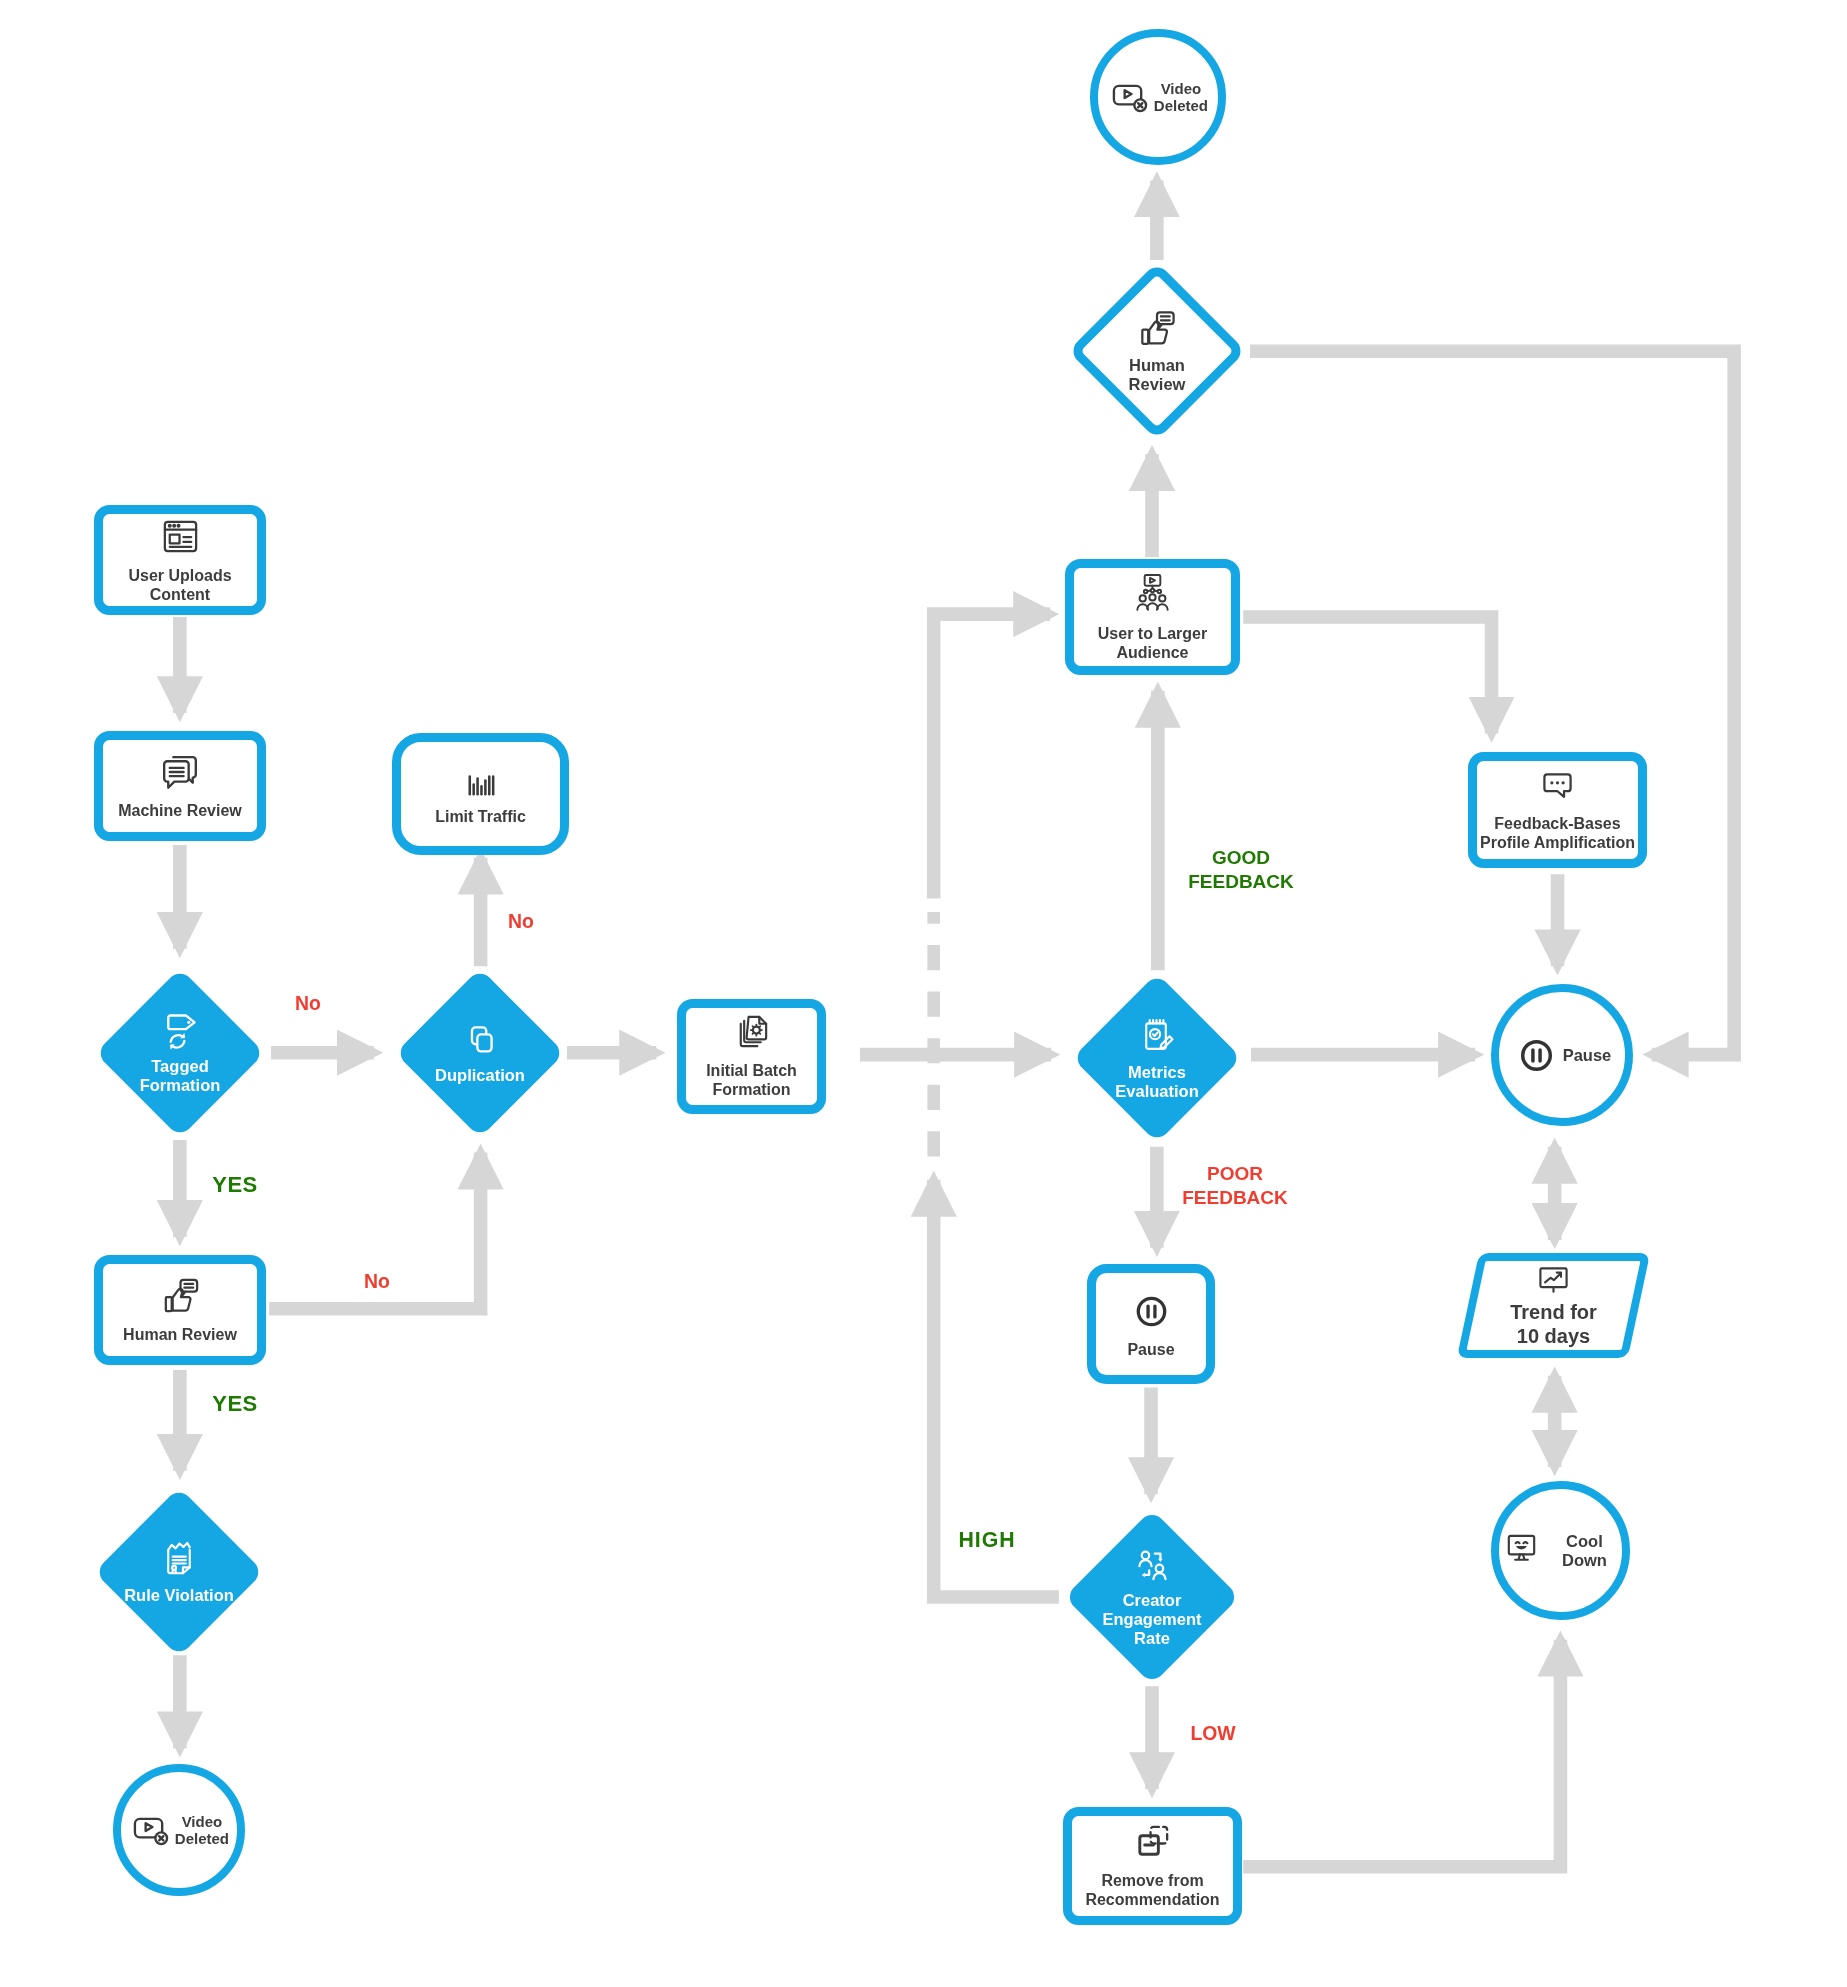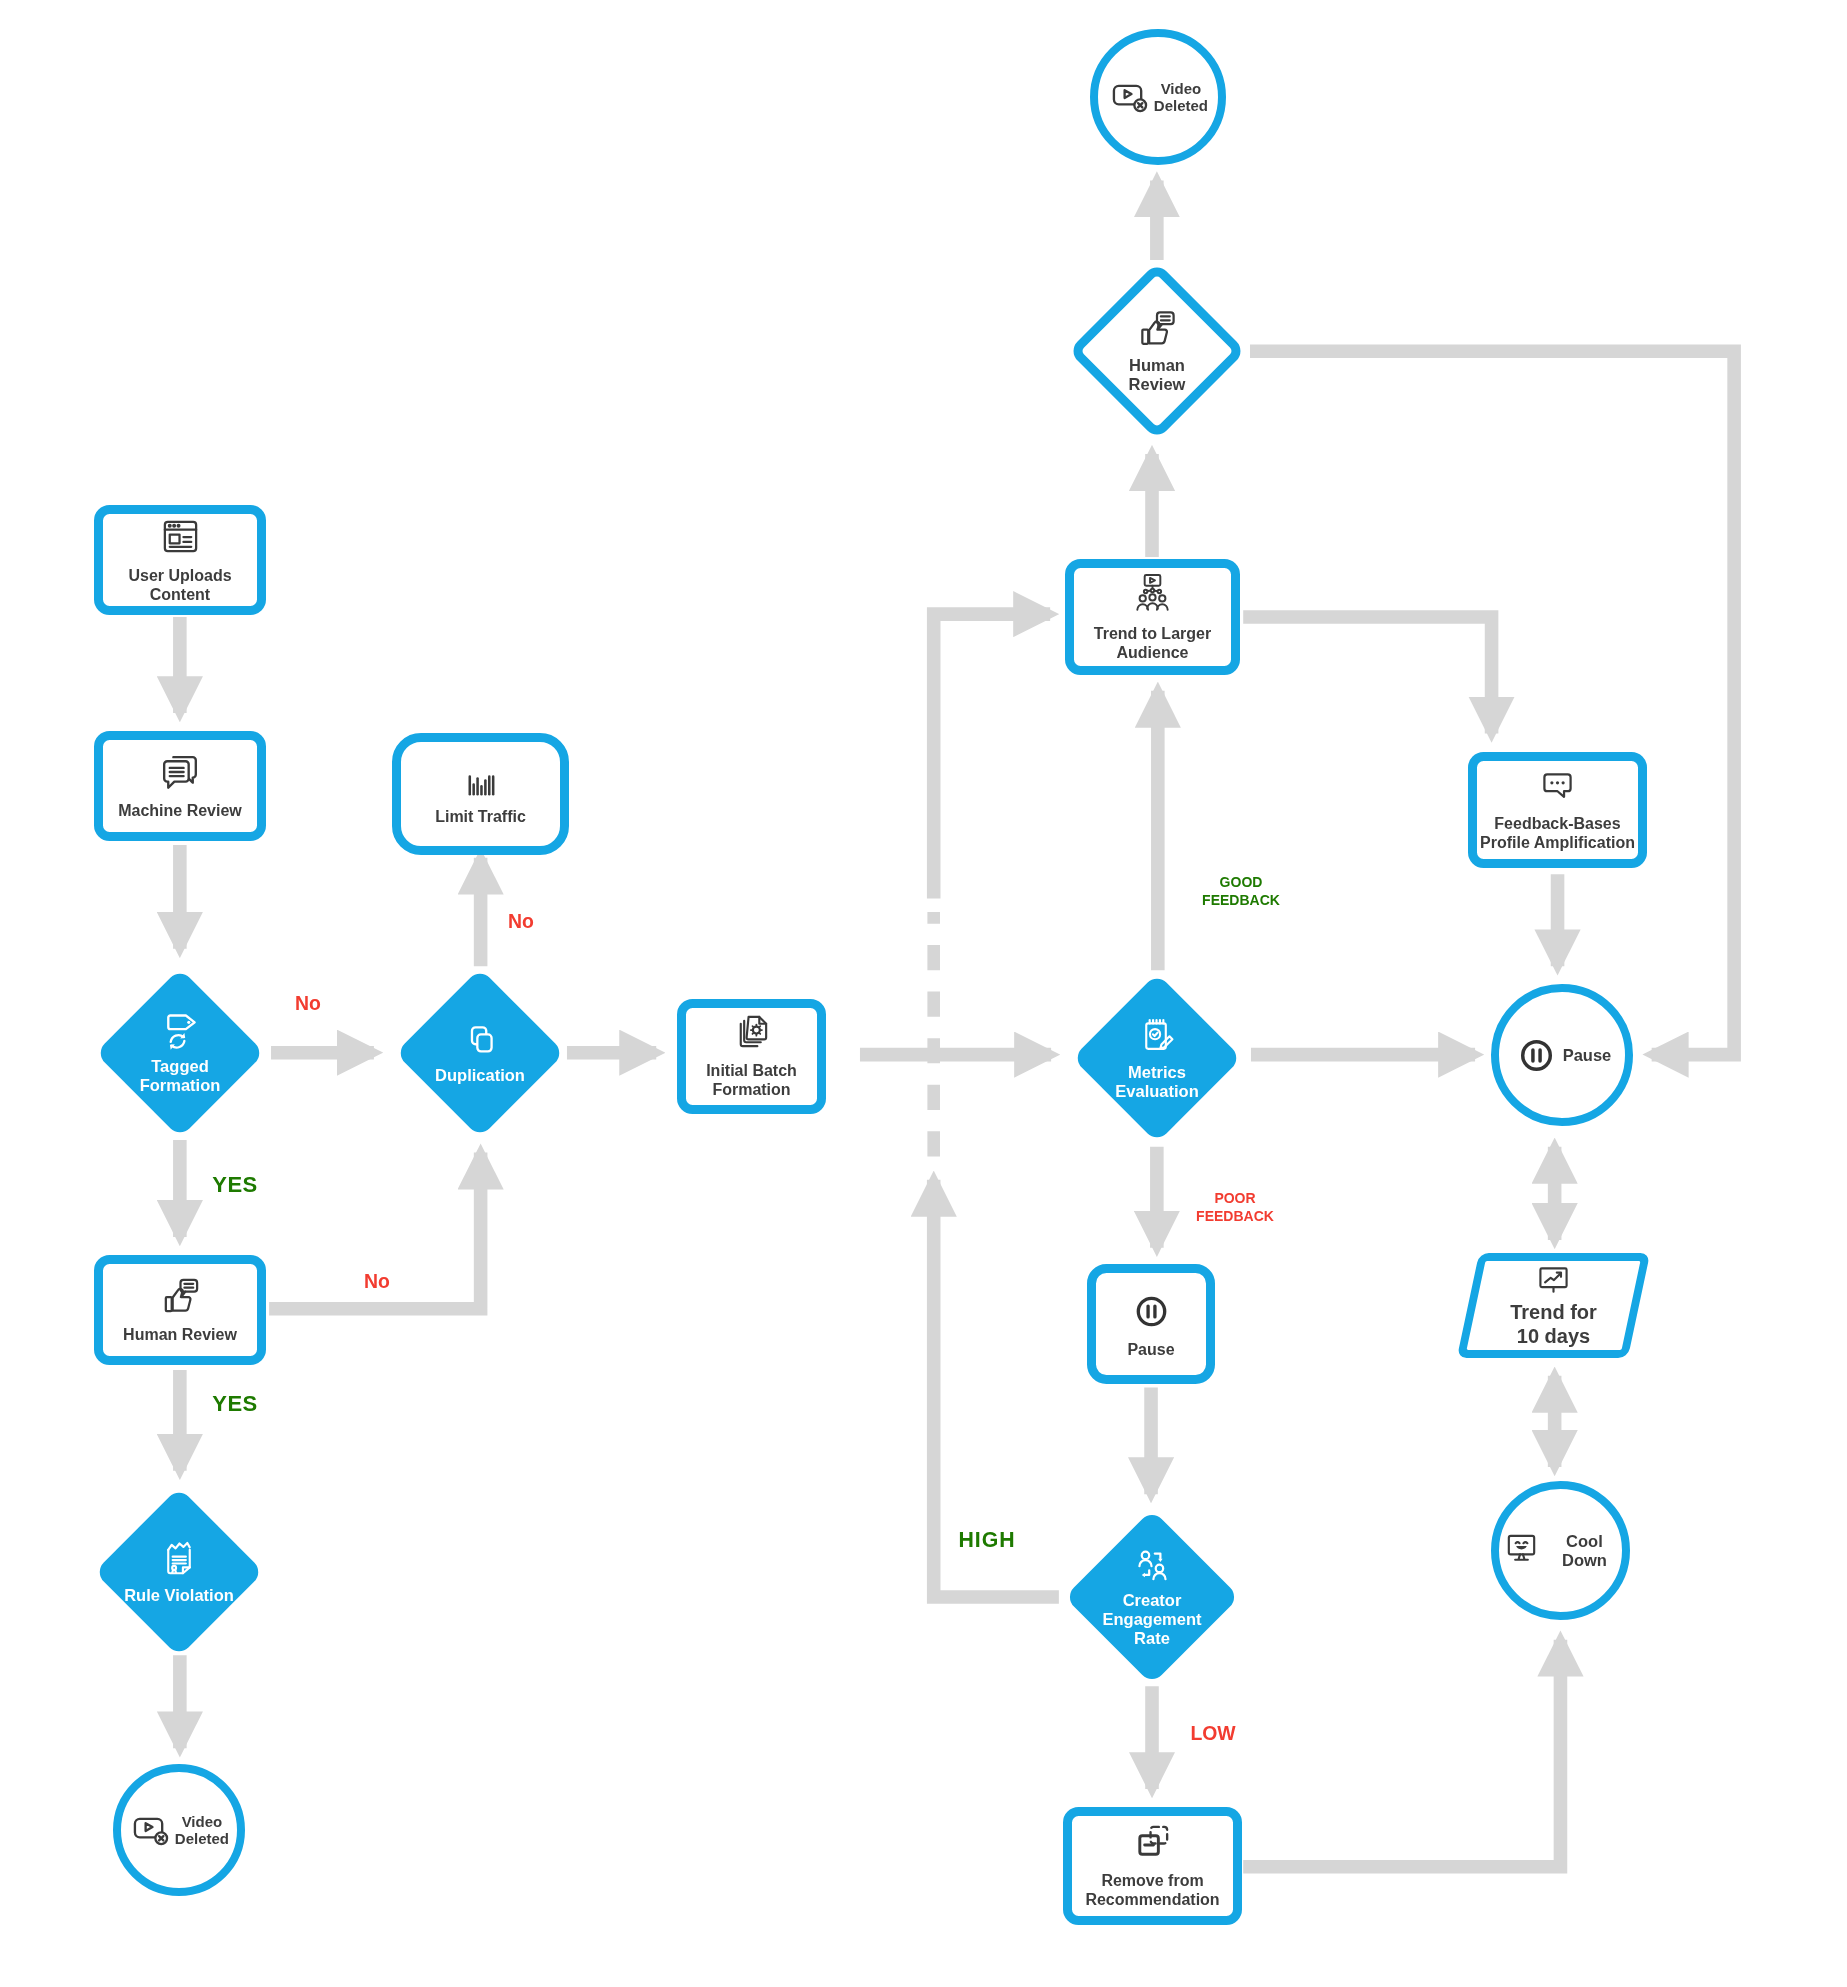--- a/index.html
+++ b/index.html
@@ -44,21 +44,21 @@
   .pcontent{position:absolute;left:50%;top:50%;transform:translate(-50%,-50%);
        display:flex;flex-direction:column;align-items:center;gap:2.9px;color:var(--ink);width:146px;}
   .pcontent .lbl{font-weight:700;font-size:20px;line-height:1.2;text-align:center;white-space:pre-line;}
 
   
   .elabel{position:absolute;z-index:3;transform:translate(-50%,-50%);font-weight:700;
        text-align:center;line-height:1.25;white-space:pre-line;}
   .elabel.red{color:var(--red);}
   .elabel.green{color:var(--green);}
   .sz-s{font-size:19.4px;}
-  .sz-m{font-size:14px;margin-top:21px;}
+  .sz-m{font-size:19px;}
   .sz-l{font-size:22px;letter-spacing:0.5px;}
 
   .icon{flex:0 0 auto;}
 </style>
 </head>
 <body>
 
 <div id="stage">
 
   <svg id="wires" width="1848" height="1987" viewBox="0 0 1904 2048">
@@ -239,21 +239,21 @@
           <line x1="26" y1="19.2" x2="29" y2="19.5"></line>
           <line x1="24" y1="14" x2="24" y2="17"></line>
         </g>
       <circle cx="14" cy="27" r="3.2"></circle>
         <circle cx="24" cy="26" r="3.2"></circle>
         <circle cx="34" cy="27" r="3.2"></circle>
       <path d="M8.5 38.5 a5.5 5.5 0 0 1 11 0"></path>
       <path d="M18.5 37.5 a5.5 5.5 0 0 1 11 0"></path>
       <path d="M28.5 38.5 a5.5 5.5 0 0 1 11 0"></path>
     </svg>
-    <div class="lbl">Trend to Larger
+    <div class="lbl">User to Larger
 Audience</div>
   </div>
 
   <div class="dnode outline" style="left:1094px;top:288px;width:126px;height:126px;">
     <div class="dshape"></div>
     <div class="dcontent">
       <svg class="icon" width="47" height="43" viewBox="0 0 46 44" fill="none" stroke="#3a3a3a" stroke-width="2.3" stroke-linecap="round" stroke-linejoin="round">
         <rect x="23" y="4" width="17" height="12" rx="3"></rect>
         <line x1="27" y1="8" x2="36" y2="8"></line>
           <line x1="27" y1="12" x2="36" y2="12"></line>

